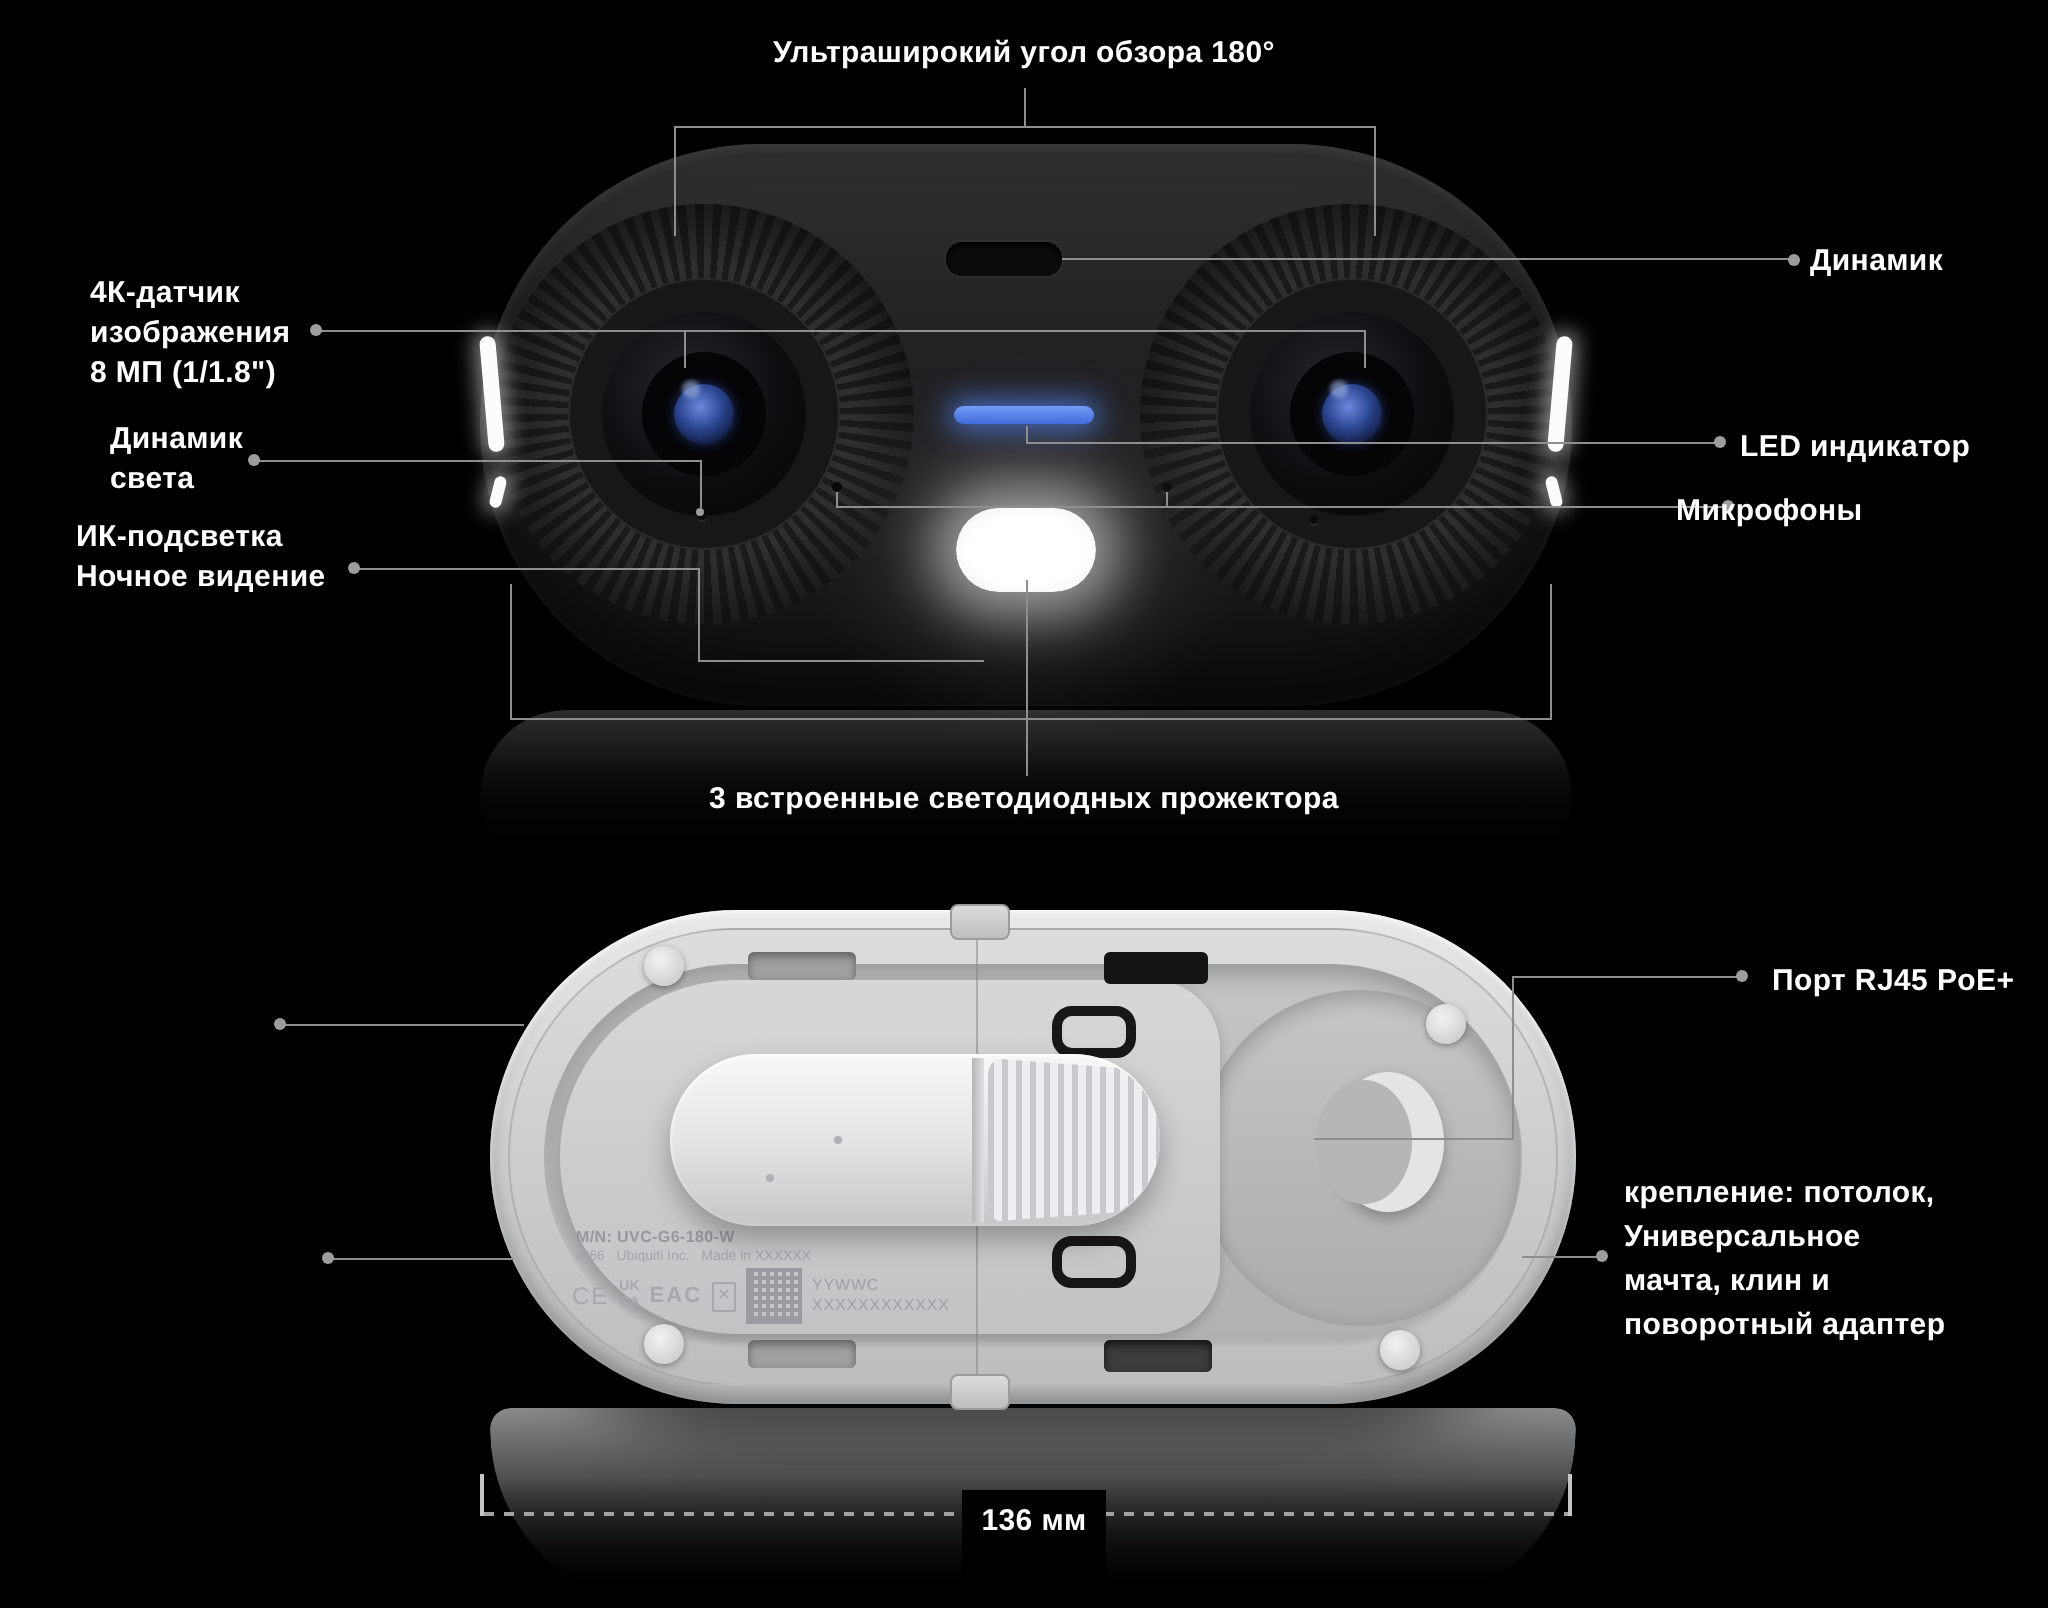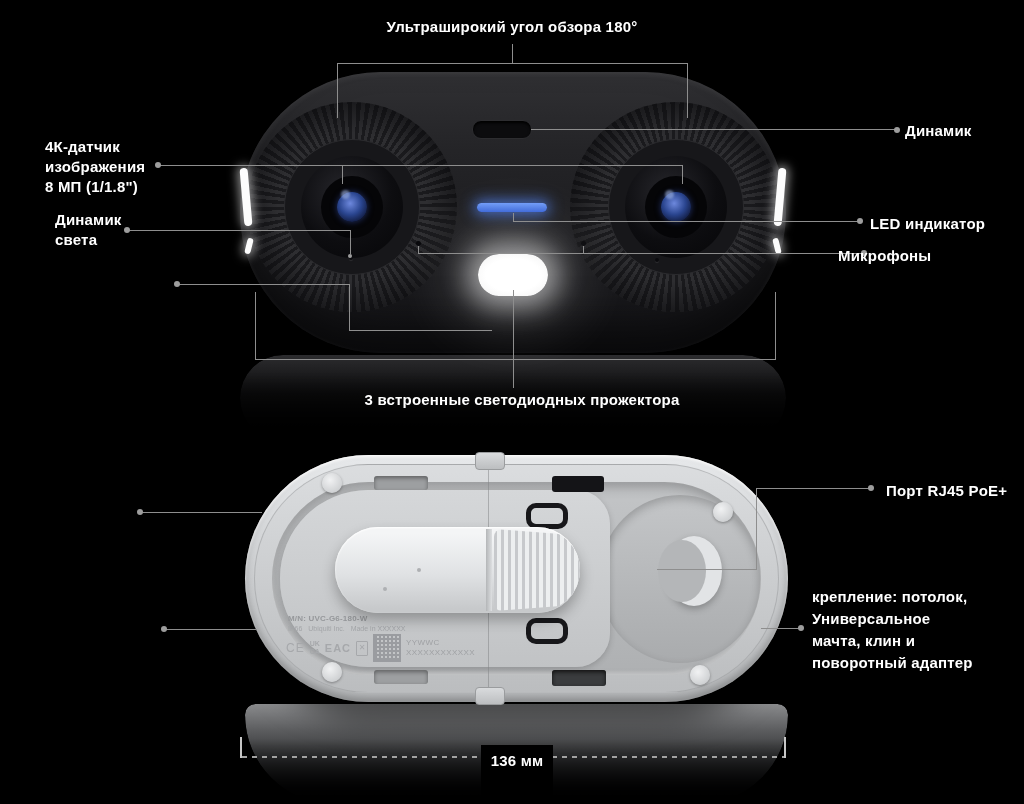--- a/index.html
+++ b/index.html
@@ -179,24 +179,28 @@
   <div class="lbl center overlay" style="left:262px;top:17px;width:500px;">Ультраширокий угол обзора 180°</div>
   <div class="lbl overlay" style="left:45px;top:137px;">
     <div>4К-датчик</div>
     <div>изображения</div>
     <div>8 МП (1/1.8")</div>
   </div>
   <div class="lbl overlay" style="left:55px;top:210px;">
     <div>Динамик</div>
     <div>света</div>
   </div>
+  <div class="lbl overlay" style="left:38px;top:259px;">
+    <div>ИК-подсветка</div>
+    <div>Ночное видение</div>
+  </div>
   <div class="lbl overlay" style="left:905px;top:121px;">Динамик</div>
   <div class="lbl overlay" style="left:870px;top:214px;">LED индикатор</div>
   <div class="lbl overlay" style="left:838px;top:246px;">Микрофоны</div>
-  <div class="lbl center overlay" style="left:272px;top:390px;width:500px;">3 встроенные светодиодных прожектора</div>
+  <div class="lbl center overlay" style="left:262px;top:390px;width:500px;">3 встроенные светодиодных прожектора</div>
 
   <div class="back-refl"></div>
 
   <div class="back-body">
     <div class="back-face"></div>
     <div class="back-recess"></div>
     <div class="back-pocket"></div>
     <div class="back-plate-inner"></div>
     <div class="seam"></div>
 

